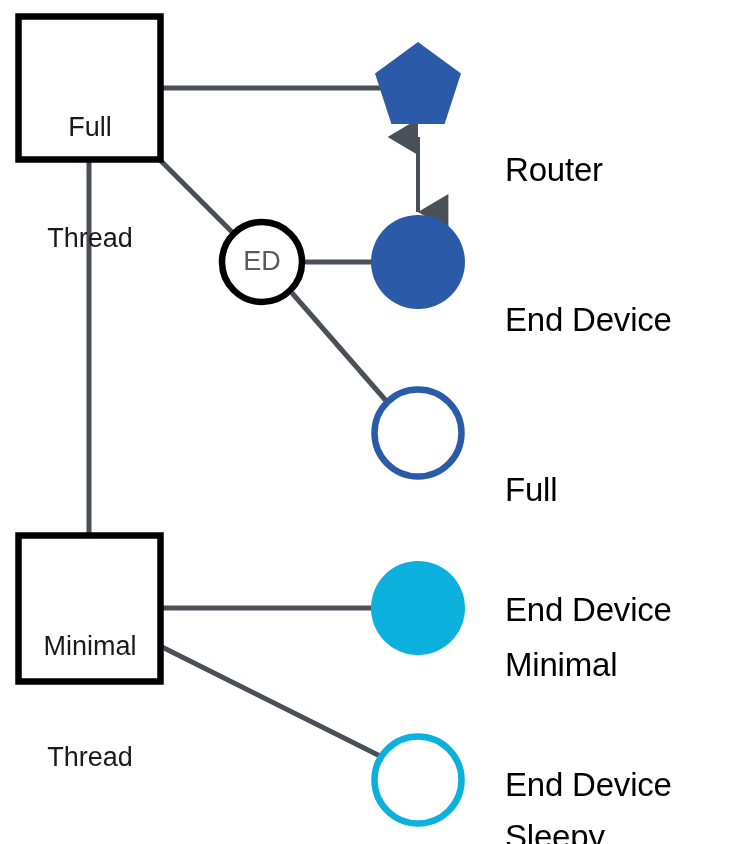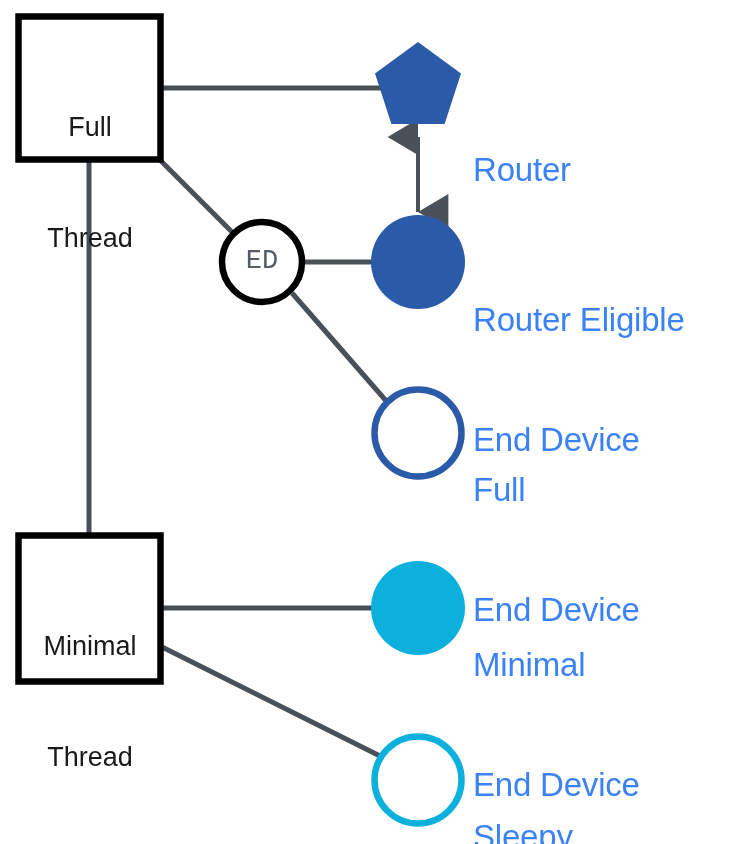--- a/index.html
+++ b/index.html
@@ -20,26 +20,27 @@
   }
   svg.layer {
     position: absolute;
     top: 0;
     left: 0;
     width: 740px;
     height: 844px;
   }
   .label {
     position: absolute;
-    color: #3b82f6;
+    color: #000000;
     font-family: "Liberation Sans", sans-serif;
     font-size: 33px;
     line-height: 40px;
     white-space: pre;
     letter-spacing: -0.2px;
+    margin-left: 32px;
   }
   .box-label {
     position: absolute;
     color: #1a1a1a;
     font-family: "Liberation Sans", sans-serif;
     font-size: 27px;
     line-height: 37px;
     text-align: center;
     white-space: pre;
   }
@@ -99,28 +100,27 @@
     <div>Full</div>
     <div>Thread</div>
   </div>
 
   <div class="box-label" style="left:19px; top:554px; width:142px;">
     <div>Minimal</div>
     <div>Thread</div>
     
   </div>
 
-  <div class="ed-label" style="left:222px; top:246px; width:80px; text-align:center;font-family:Liberation Mono, monospace;">ED</div>
+  <div class="ed-label" style="left:222px; top:246px; width:80px; text-align:center;">ED</div>
 
   <div class="label" style="left:473px; top:70px;">
     <div>Router</div>
   </div>
 
   <div class="label" style="left:473px; top:220px;">
-    <div>Router Eligible</div>
     <div>End Device</div>
   </div>
 
   <div class="label" style="left:473px; top:390px;">
     <div>Full</div>
     <div>End Device</div>
   </div>
 
   <div class="label" style="left:473px; top:565px;">
     <div>Minimal</div>

